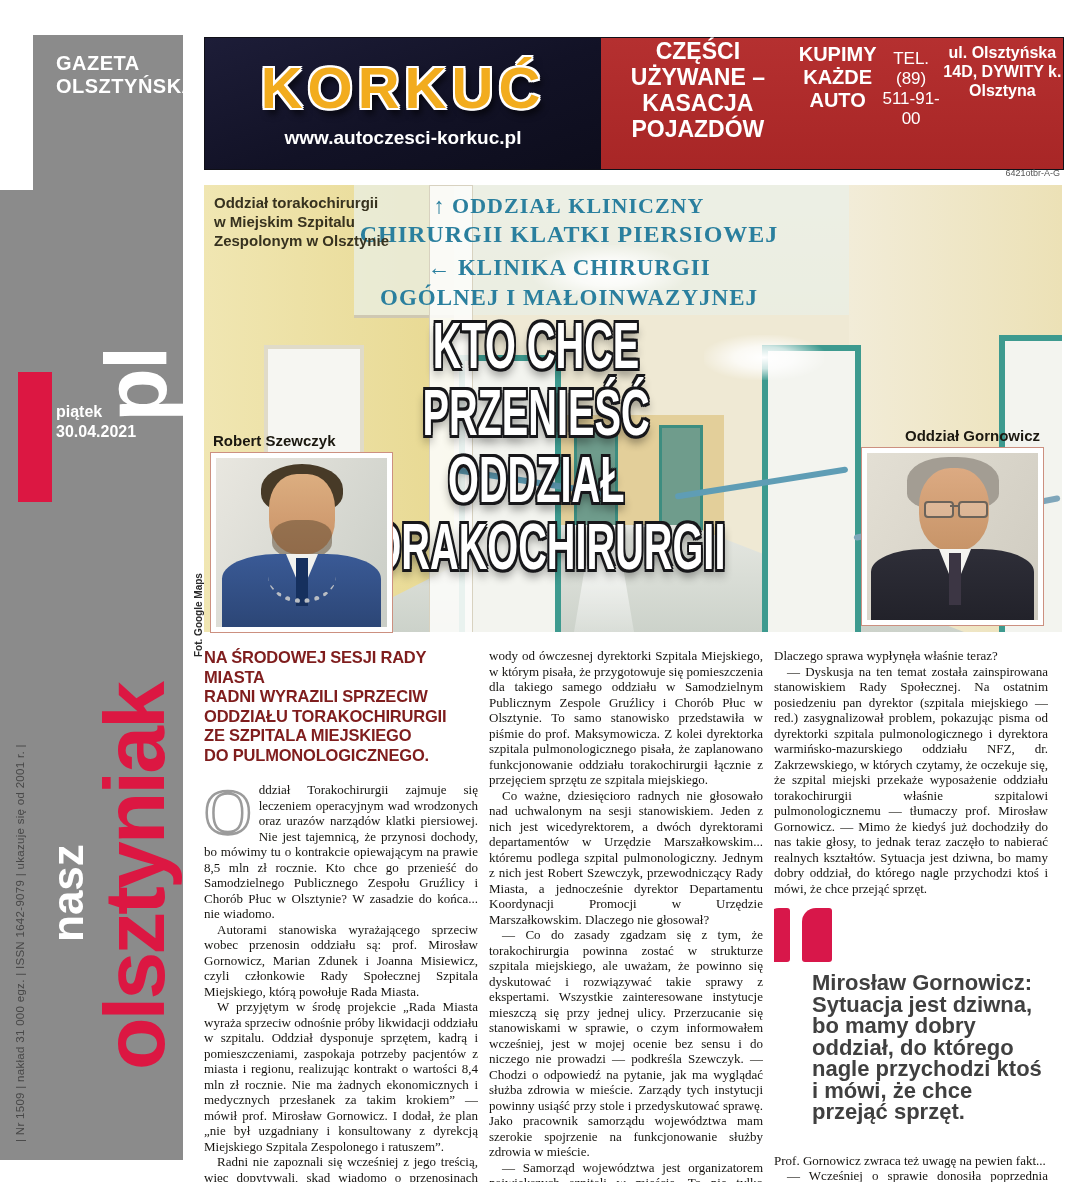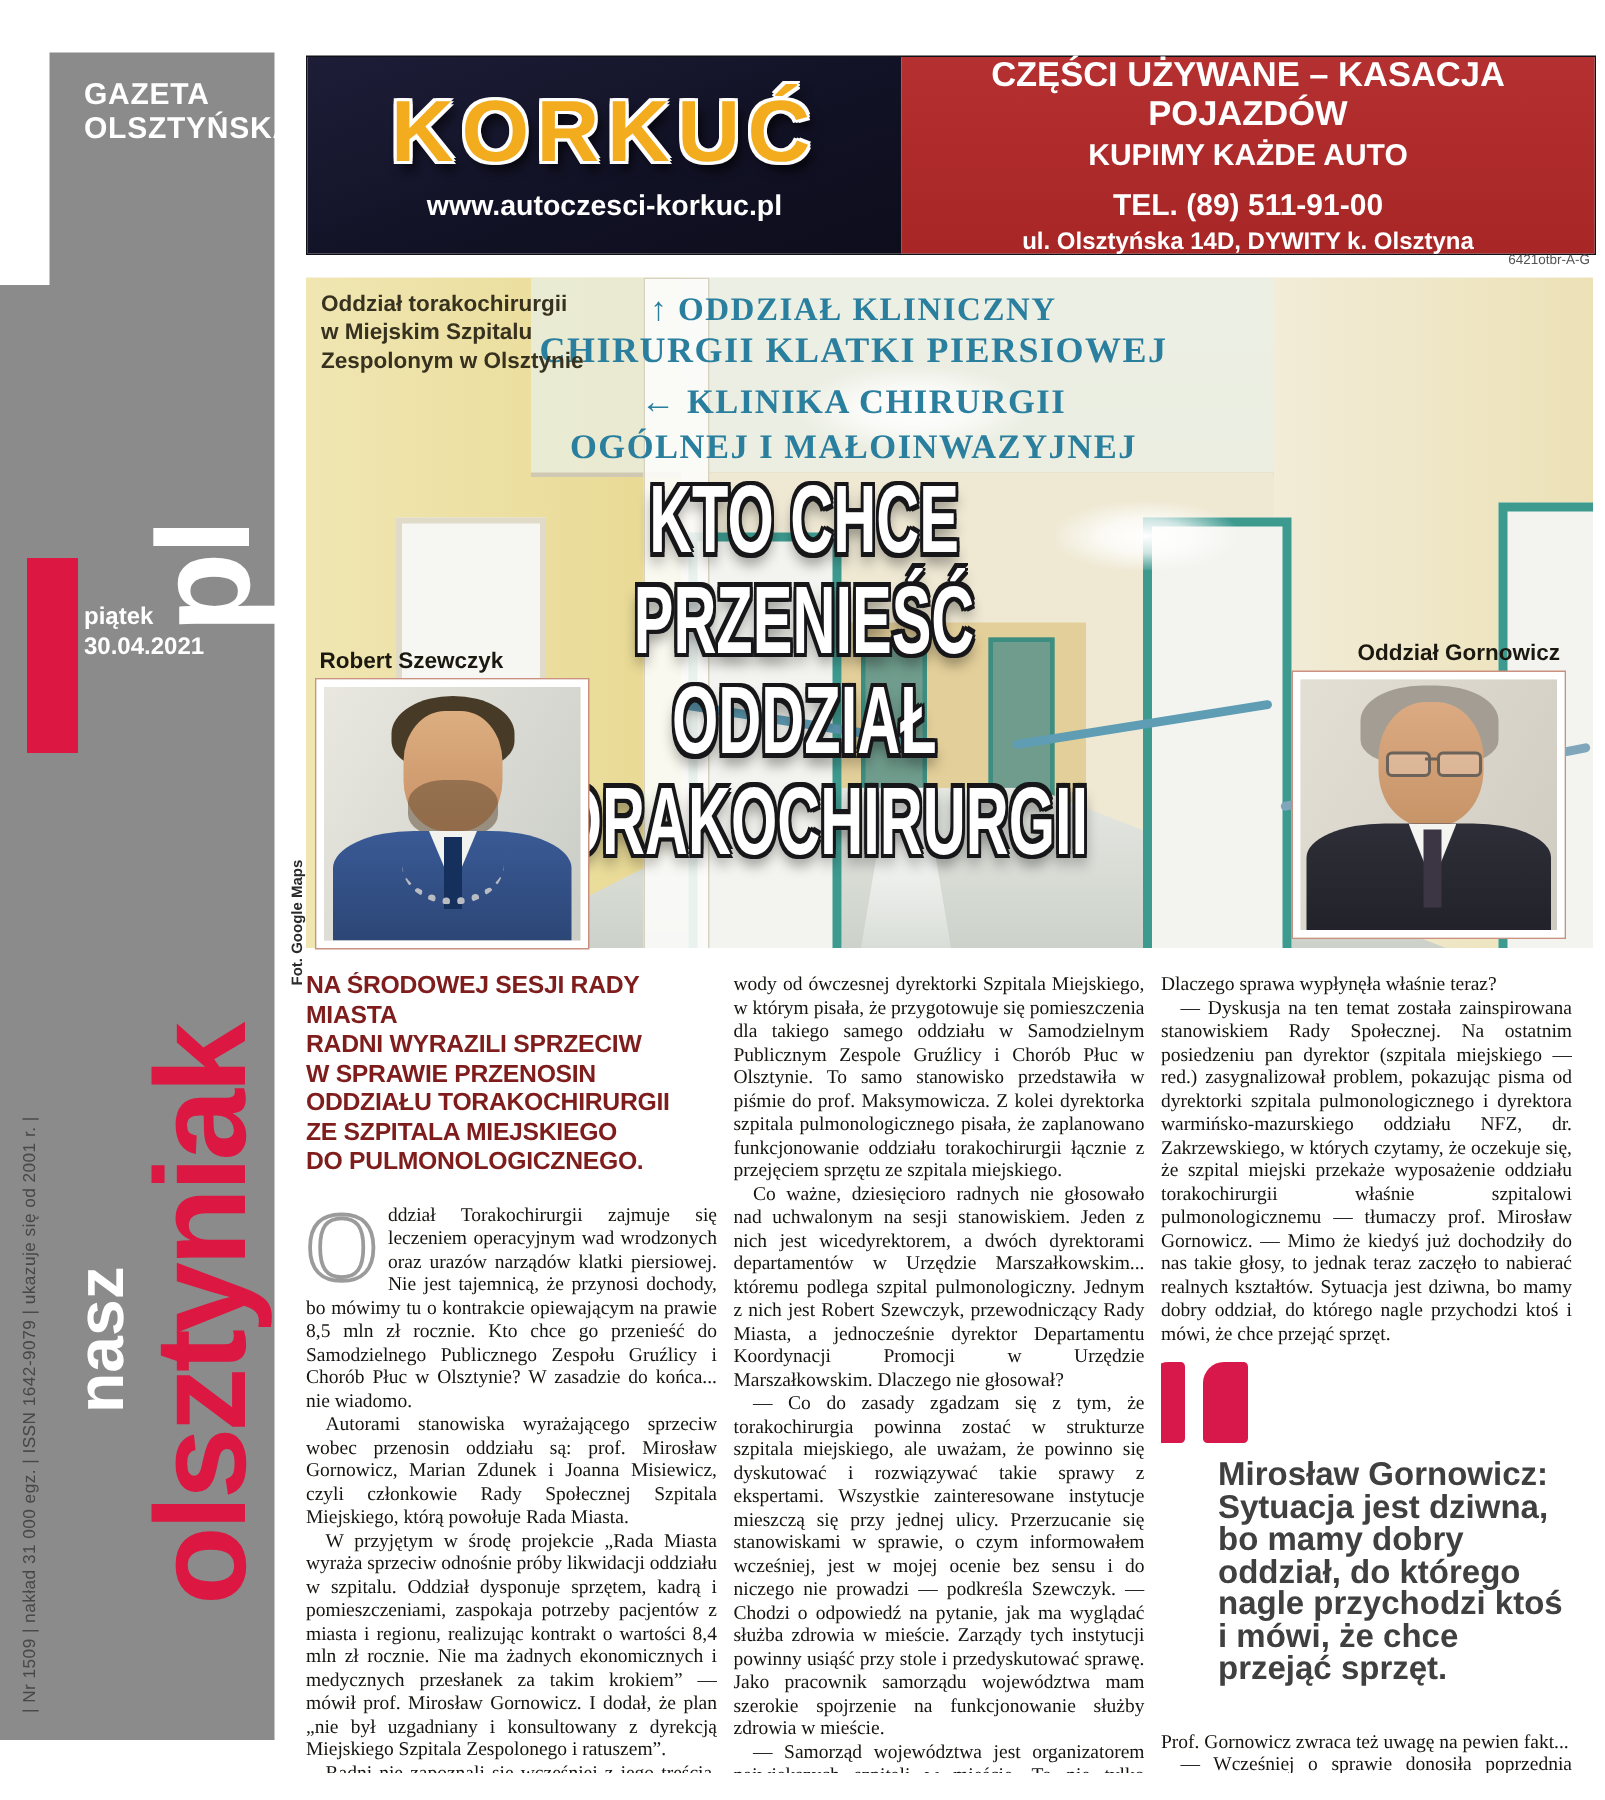--- a/index.html
+++ b/index.html
@@ -20,24 +20,24 @@
   .issue{left:14px;top:1142px;width:648px;height:16px;font-size:11.5px;color:#474747;letter-spacing:.3px;}
 
   
   .ad-box{left:204px;top:37px;width:858px;height:131px;border:1px solid #101018;display:flex;}
   .ad-navy{width:396px;height:100%;background:linear-gradient(160deg,#1d1d38 0%,#121226 55%,#0d0d1c 100%);
            display:flex;flex-direction:column;align-items:center;justify-content:center;}
   .ad-brand{font-weight:bold;font-size:58px;line-height:58px;letter-spacing:5px;color:#f2ac1e;
             text-shadow:-2px -2px 0 #fff,2px -2px 0 #fff,-2px 2px 0 #fff,2px 2px 0 #fff,0 -2px 0 #fff,0 2px 0 #fff,-2px 0 0 #fff,2px 0 0 #fff,4px 6px 7px rgba(0,0,0,.7);}
   .ad-url{margin-top:10px;color:#fff;font-weight:bold;font-size:19px;}
   .ad-red{flex:1;background:linear-gradient(180deg,#b53030 0%,#a82626 100%);color:#fff;text-align:center;
-          display:flex;flex-direction:column;justify-content:center;}
+          display:flex;flex-direction:row;justify-content:center;}
   .ad-l1{font-weight:bold;font-size:23px;line-height:26px;}
   .ad-l2{font-weight:bold;font-size:20px;line-height:23px;margin-top:5px;}
-  .ad-l3{font-weight:bold;font-size:20px;line-height:20px;margin-top:11px;}
+  .ad-l3{font-weight:normal;font-size:17px;line-height:20px;margin-top:11px;}
   .ad-l4{font-weight:bold;font-size:16px;line-height:19px;margin-top:5px;}
   .ad-code{left:985px;top:168px;width:75px;font-size:9px;color:#555;text-align:right;}
 
   
   .photo{left:204px;top:185px;width:858px;height:447px;overflow:hidden;
          background:linear-gradient(180deg,#f3efe0 0%,#efe8d2 30%,#e9dfb4 60%,#e6dca8 100%);}
   .ph-leftwall{left:0;top:0;width:250px;height:447px;background:linear-gradient(90deg,#f0e6b2 0%,#e8d992 100%);}
   .ph-rightzone{left:645px;top:0;width:213px;height:447px;background:linear-gradient(90deg,#f2ecd8 0%,#ece1b6 100%);}
   .ph-glass{left:150px;top:0;width:495px;height:130px;background:rgba(233,239,230,.75);border-bottom:3px solid #cfc8b2;}
   .ph-center{left:250px;top:130px;width:395px;height:317px;background:#efe9d4;}
@@ -179,21 +179,20 @@
     <div style="position:absolute;left:83px;top:52px;width:8px;height:2px;background:#6b635a;"></div>
     <div style="position:absolute;left:4px;top:96px;width:163px;height:71px;background:linear-gradient(#2e2e38,#22222a);border-radius:32% 32% 0 0;"></div>
     <div style="position:absolute;left:72px;top:96px;width:32px;height:40px;background:#f4f4f0;clip-path:polygon(0 0,100% 0,50% 100%);"></div>
     <div style="position:absolute;left:82px;top:100px;width:12px;height:52px;background:#3c3644;"></div>
   </div>
 
   <div class="col" style="left:204px;">
     <div class="lead">
       <div>NA ŚRODOWEJ SESJI RADY MIASTA</div>
       <div>RADNI WYRAZILI SPRZECIW</div>
-      <div>W SPRAWIE PRZENOSIN</div>
       <div>ODDZIAŁU TORAKOCHIRURGII</div>
       <div>ZE SZPITALA MIEJSKIEGO</div>
       <div>DO PULMONOLOGICZNEGO.</div>
     </div>
     <p class="body first"><span class="dropcap">O</span><span>ddział Torakochirurgii zajmuje się leczeniem operacyjnym wad wrodzonych oraz urazów narządów klatki piersiowej. Nie jest tajemnicą, że przynosi dochody, bo mówimy tu o kontrakcie opiewającym na prawie 8,5 mln zł rocznie. Kto chce go przenieść do Samodzielnego Publicznego Zespołu Gruźlicy i Chorób Płuc w Olsztynie? W zasadzie do końca... nie wiadomo.</span></p>
     <p class="body">Autorami stanowiska wyrażającego sprzeciw wobec przenosin oddziału są: prof. Mirosław Gornowicz, Marian Zdunek i Joanna Misiewicz, czyli członkowie Rady Społecznej Szpitala Miejskiego, którą powołuje Rada Miasta.</p>
     <p class="body">W przyjętym w środę projekcie „Rada Miasta wyraża sprzeciw odnośnie próby likwidacji oddziału w szpitalu. Oddział dysponuje sprzętem, kadrą i pomieszczeniami, zaspokaja potrzeby pacjentów z miasta i regionu, realizując kontrakt o wartości 8,4 mln zł rocznie. Nie ma żadnych ekonomicznych i medycznych przesłanek za takim krokiem” — mówił prof. Mirosław Gornowicz. I dodał, że plan „nie był uzgadniany i konsultowany z dyrekcją Miejskiego Szpitala Zespolonego i ratuszem”.</p>
     <p class="body">Radni nie zapoznali się wcześniej z jego treścią, więc dopytywali, skąd wiadomo o przenosinach oddziału. Prof. Gornowicz, przewodniczący wspomnianej Rady Społecznej, przytoczył m.in. treść pisma z 17 marca 2019 roku, skierowanego do woje-</p>
   </div>
 

